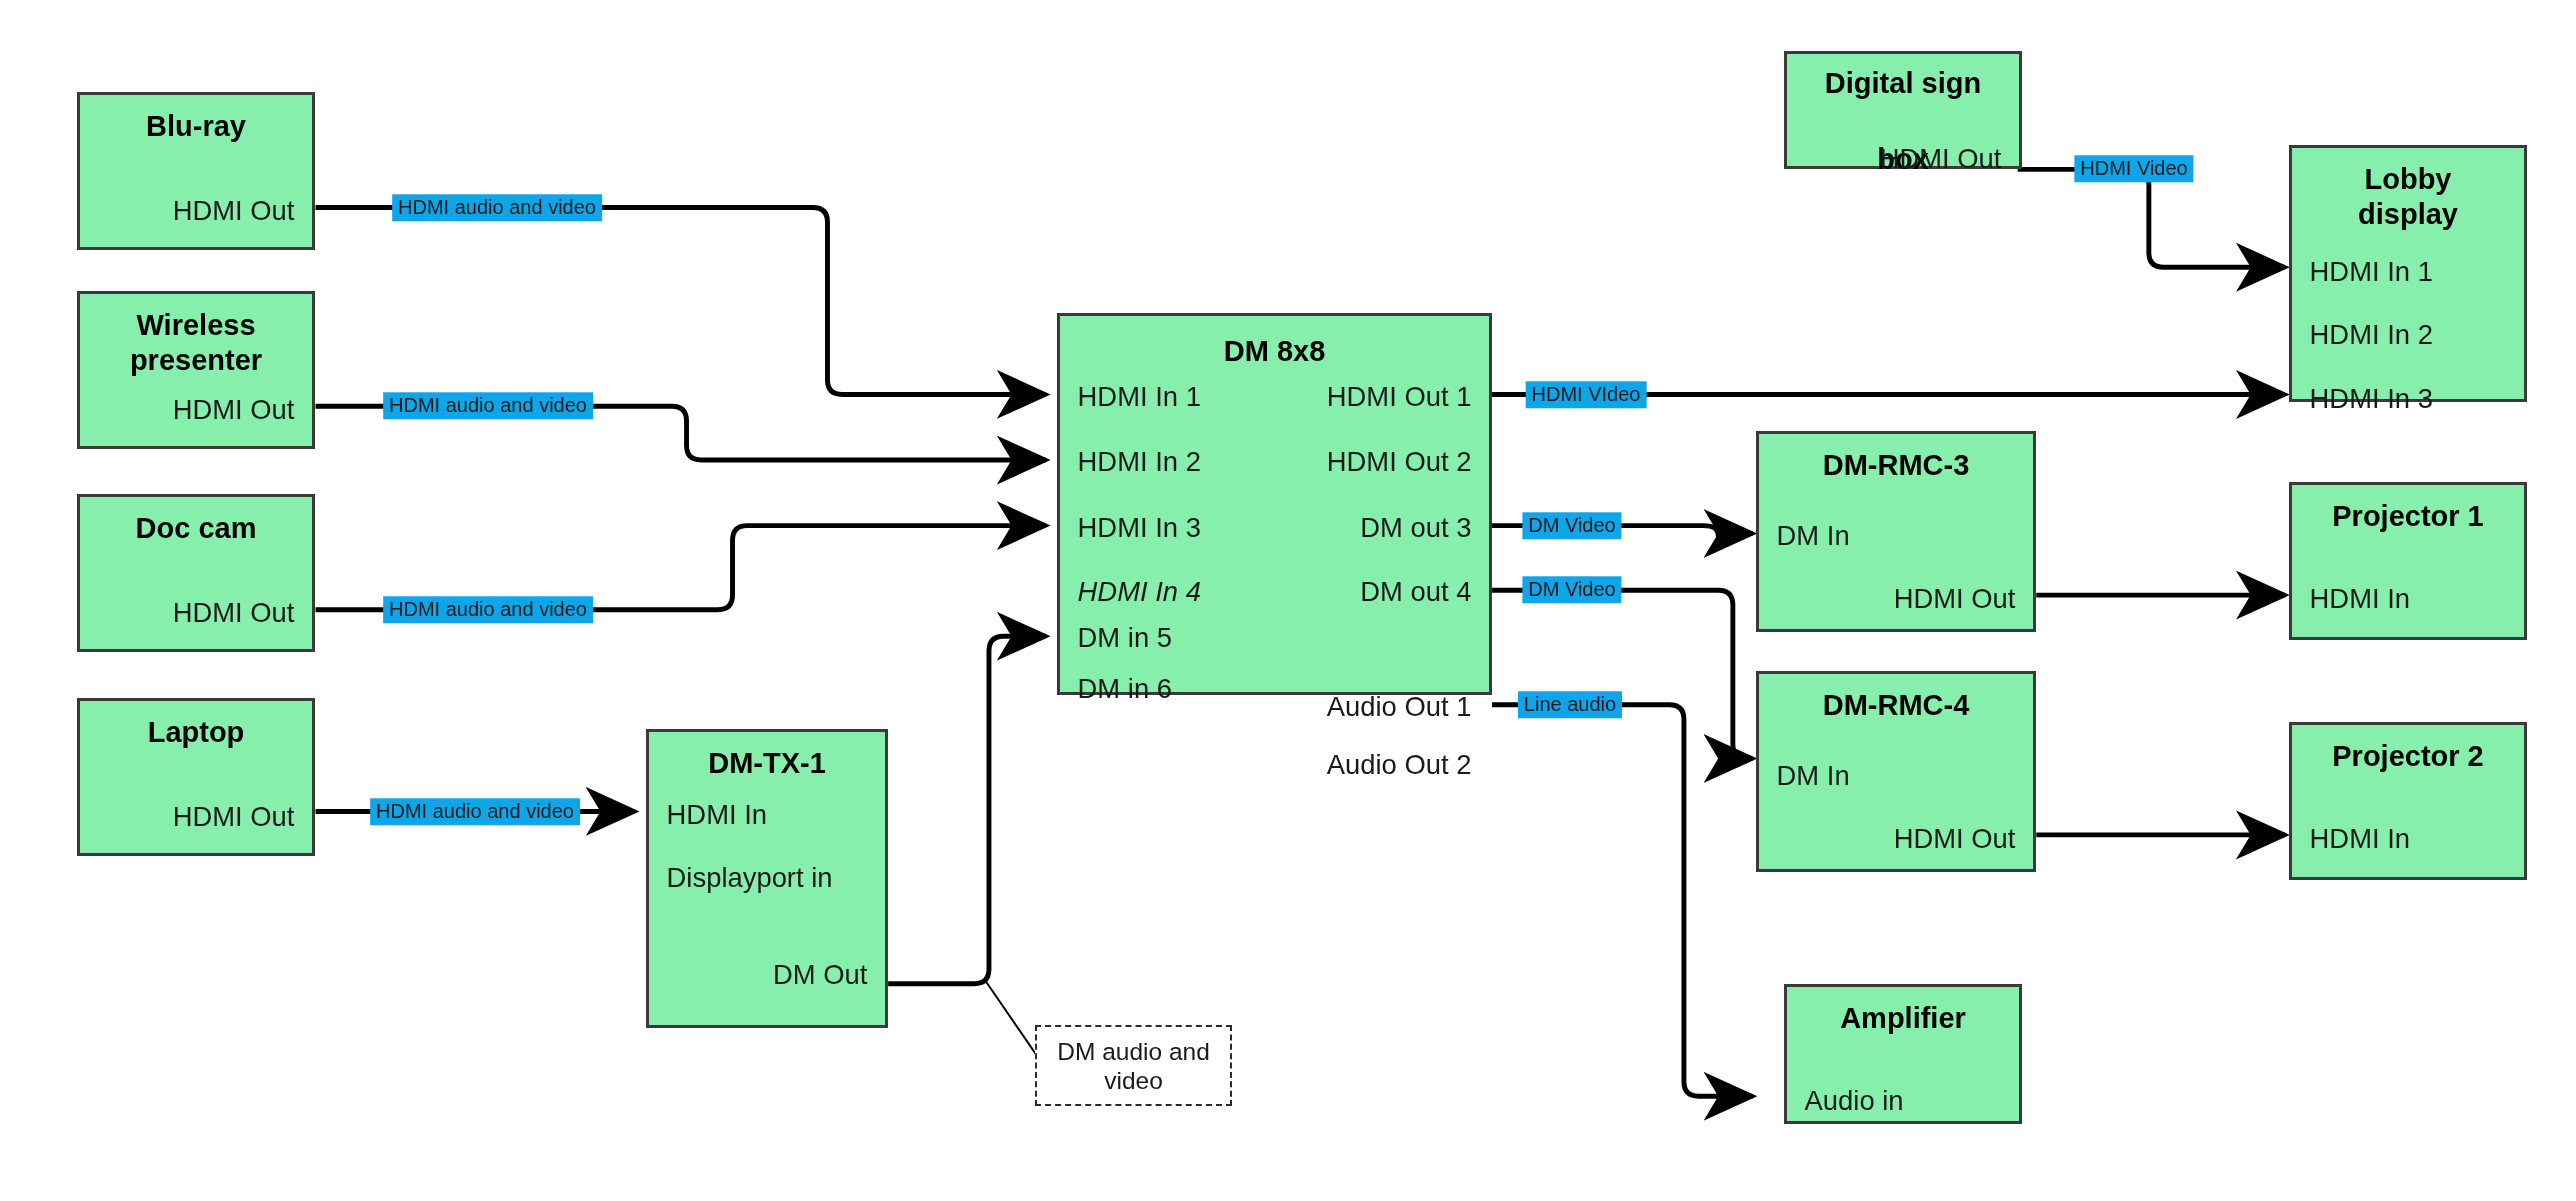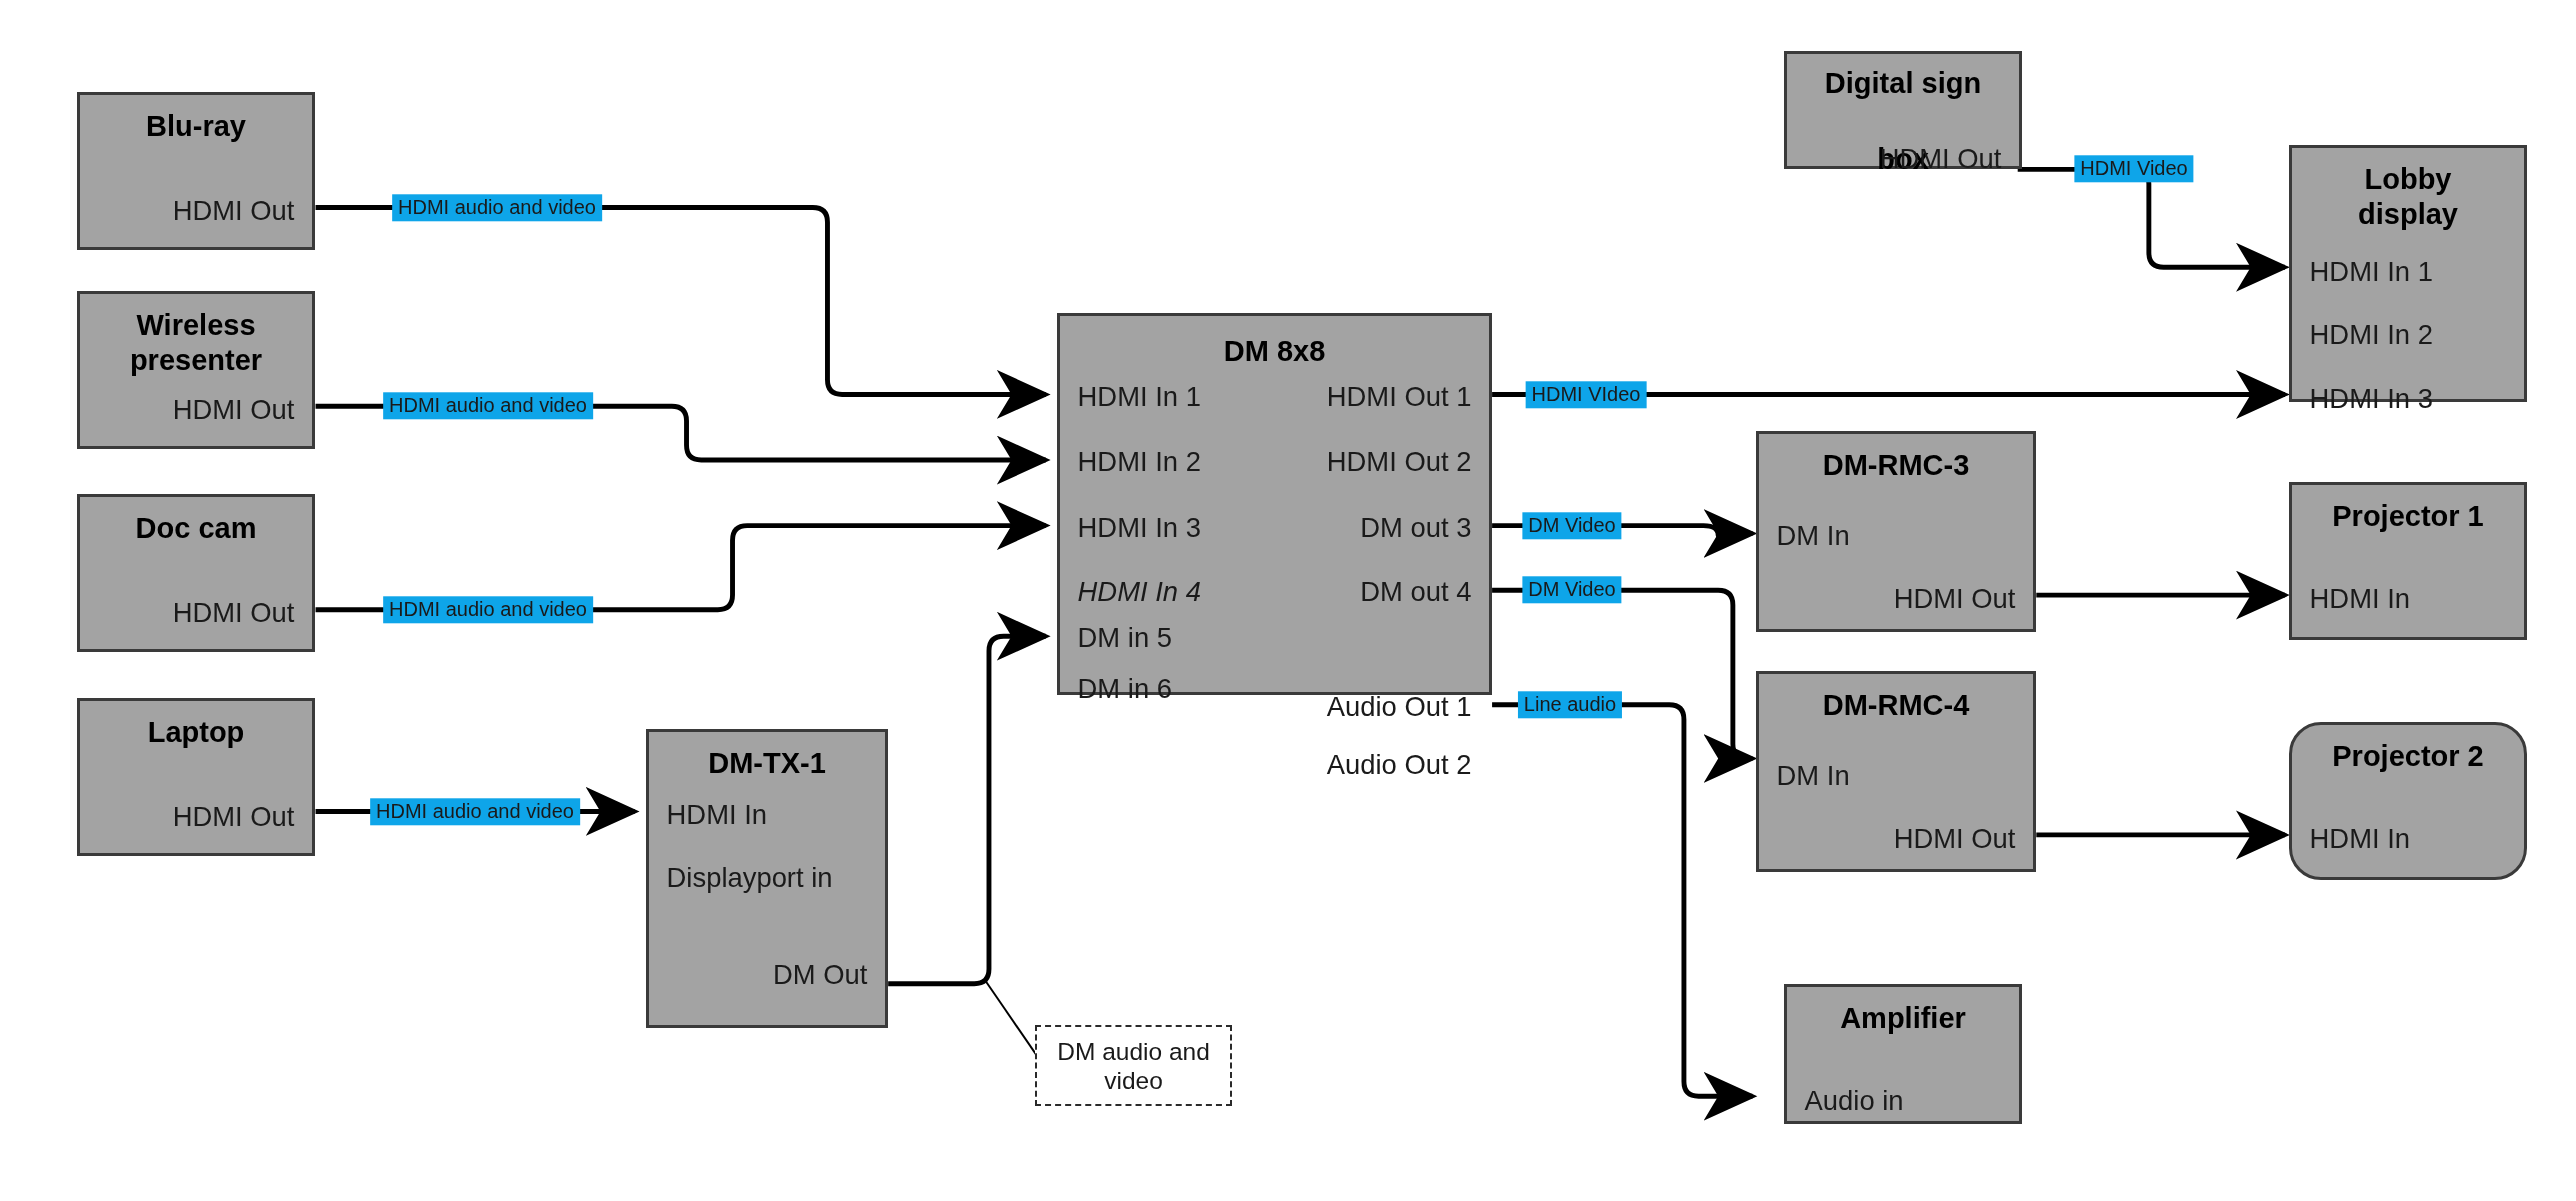--- a/index.html
+++ b/index.html
@@ -19,21 +19,21 @@
     left: 0;
     top: 0;
     width: 2576px;
     height: 1201px;
     overflow: visible;
   }
   .node {
     position: absolute;
     box-sizing: border-box;
     border: 3.9px solid #3a3a3a;
-    background: #a3a3a3;
+    background: #86efac;
     padding: 0;
   }
   .node-title {
     position: absolute;
     left: 0;
     right: 0;
     text-align: center;
     font-weight: bold;
     font-size: 29px;
     color: #000000;
@@ -183,21 +183,21 @@
     <div class="node-title" style="top:13.7px;">DM-RMC-4</div>
     <div class="port left" style="top:86px;">DM In</div>
     <div class="port right" style="top:149px;">HDMI Out</div>
   </div>
 
   <div class="node" style="left:2289px; top:482px; width:238px; height:158px;">
     <div class="node-title" style="top:13.7px;">Projector 1</div>
     <div class="port left" style="top:98px;">HDMI In</div>
   </div>
 
-  <div class="node" style="left:2289px; top:722px; width:238px; height:158px;border-radius:32px;">
+  <div class="node" style="left:2289px; top:722px; width:238px; height:158px;">
     <div class="node-title" style="top:13.7px;">Projector 2</div>
     <div class="port left" style="top:98px;">HDMI In</div>
   </div>
 
   <div class="node" style="left:1784px; top:984px; width:238px; height:140px;">
     <div class="node-title" style="top:13.7px;">Amplifier</div>
     <div class="port left" style="top:98px;">Audio in</div>
   </div>
 
   <div class="edge-label" style="left:497px; top:208px;">HDMI audio and video</div>

